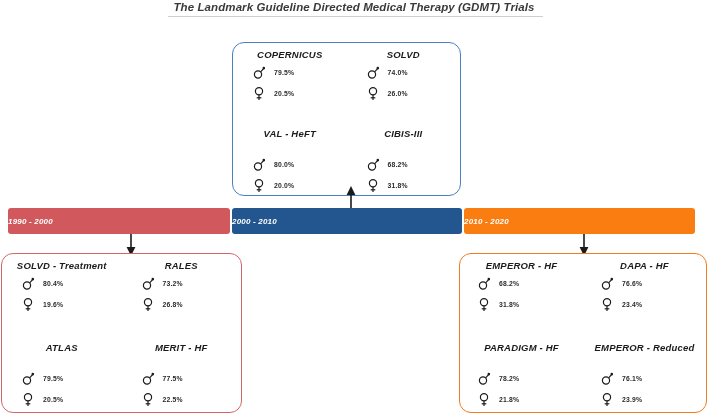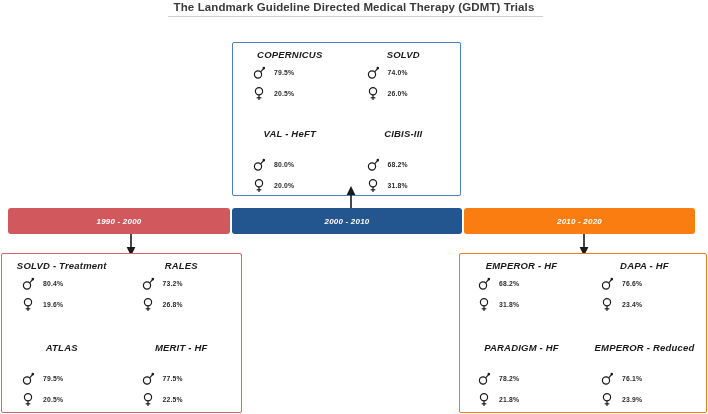--- a/index.html
+++ b/index.html
@@ -12,36 +12,37 @@
   }
 
   .canvas{position:absolute;inset:0;}
 
   
   .title{
     position:absolute;top:1px;left:0;width:708px;
     text-align:center;
     font-size:11.5px;font-weight:bold;color:#3a3a3a;
     letter-spacing:.1px;
+    font-style:italic;
   }
   .title-rule{
     position:absolute;top:16px;left:168px;width:375px;height:1px;
     background:#cfcfcf;
   }
 
   
   .timeline{
     position:absolute;left:8px;top:208px;
     width:692px;height:26px;
     display:flex;
   }
   .seg{
     position:relative;
     height:26px;
-    display:flex;align-items:center;justify-content:center;
+    display:flex;align-items:center;justify-content:flex-start;
     border-radius:3px;
     margin-right:2px;
     box-sizing:border-box;
   }
   .seg:last-child{margin-right:5px;}
   .seg-label{
     font-size:8px;font-style:italic;font-weight:bold;color:#ffffff;
     letter-spacing:.2px;
   }
   .seg-a{flex:0 0 222px;background:#d1595d;}
@@ -52,21 +53,21 @@
   .arrow{position:absolute;width:12px;}
   .arrow svg{display:block;}
   .arrow-up{left:345px;top:186px;height:24px;}
   .arrow-dn-left{left:125px;top:232px;height:24px;}
   .arrow-dn-right{left:578px;top:232px;height:24px;}
 
   
   .box{
     position:absolute;
     background:#ffffff;
-    border-radius:2px;
+    border-radius:12px;
     box-sizing:border-box;
   }
   .box-top{
     left:232px;top:42px;width:229px;height:154px;
     border:1.6px solid #4a7fc1;
   }
   .box-left{
     left:1px;top:253px;width:241px;height:160px;
     border:1.8px solid #d4656b;
     padding-left:24px;

